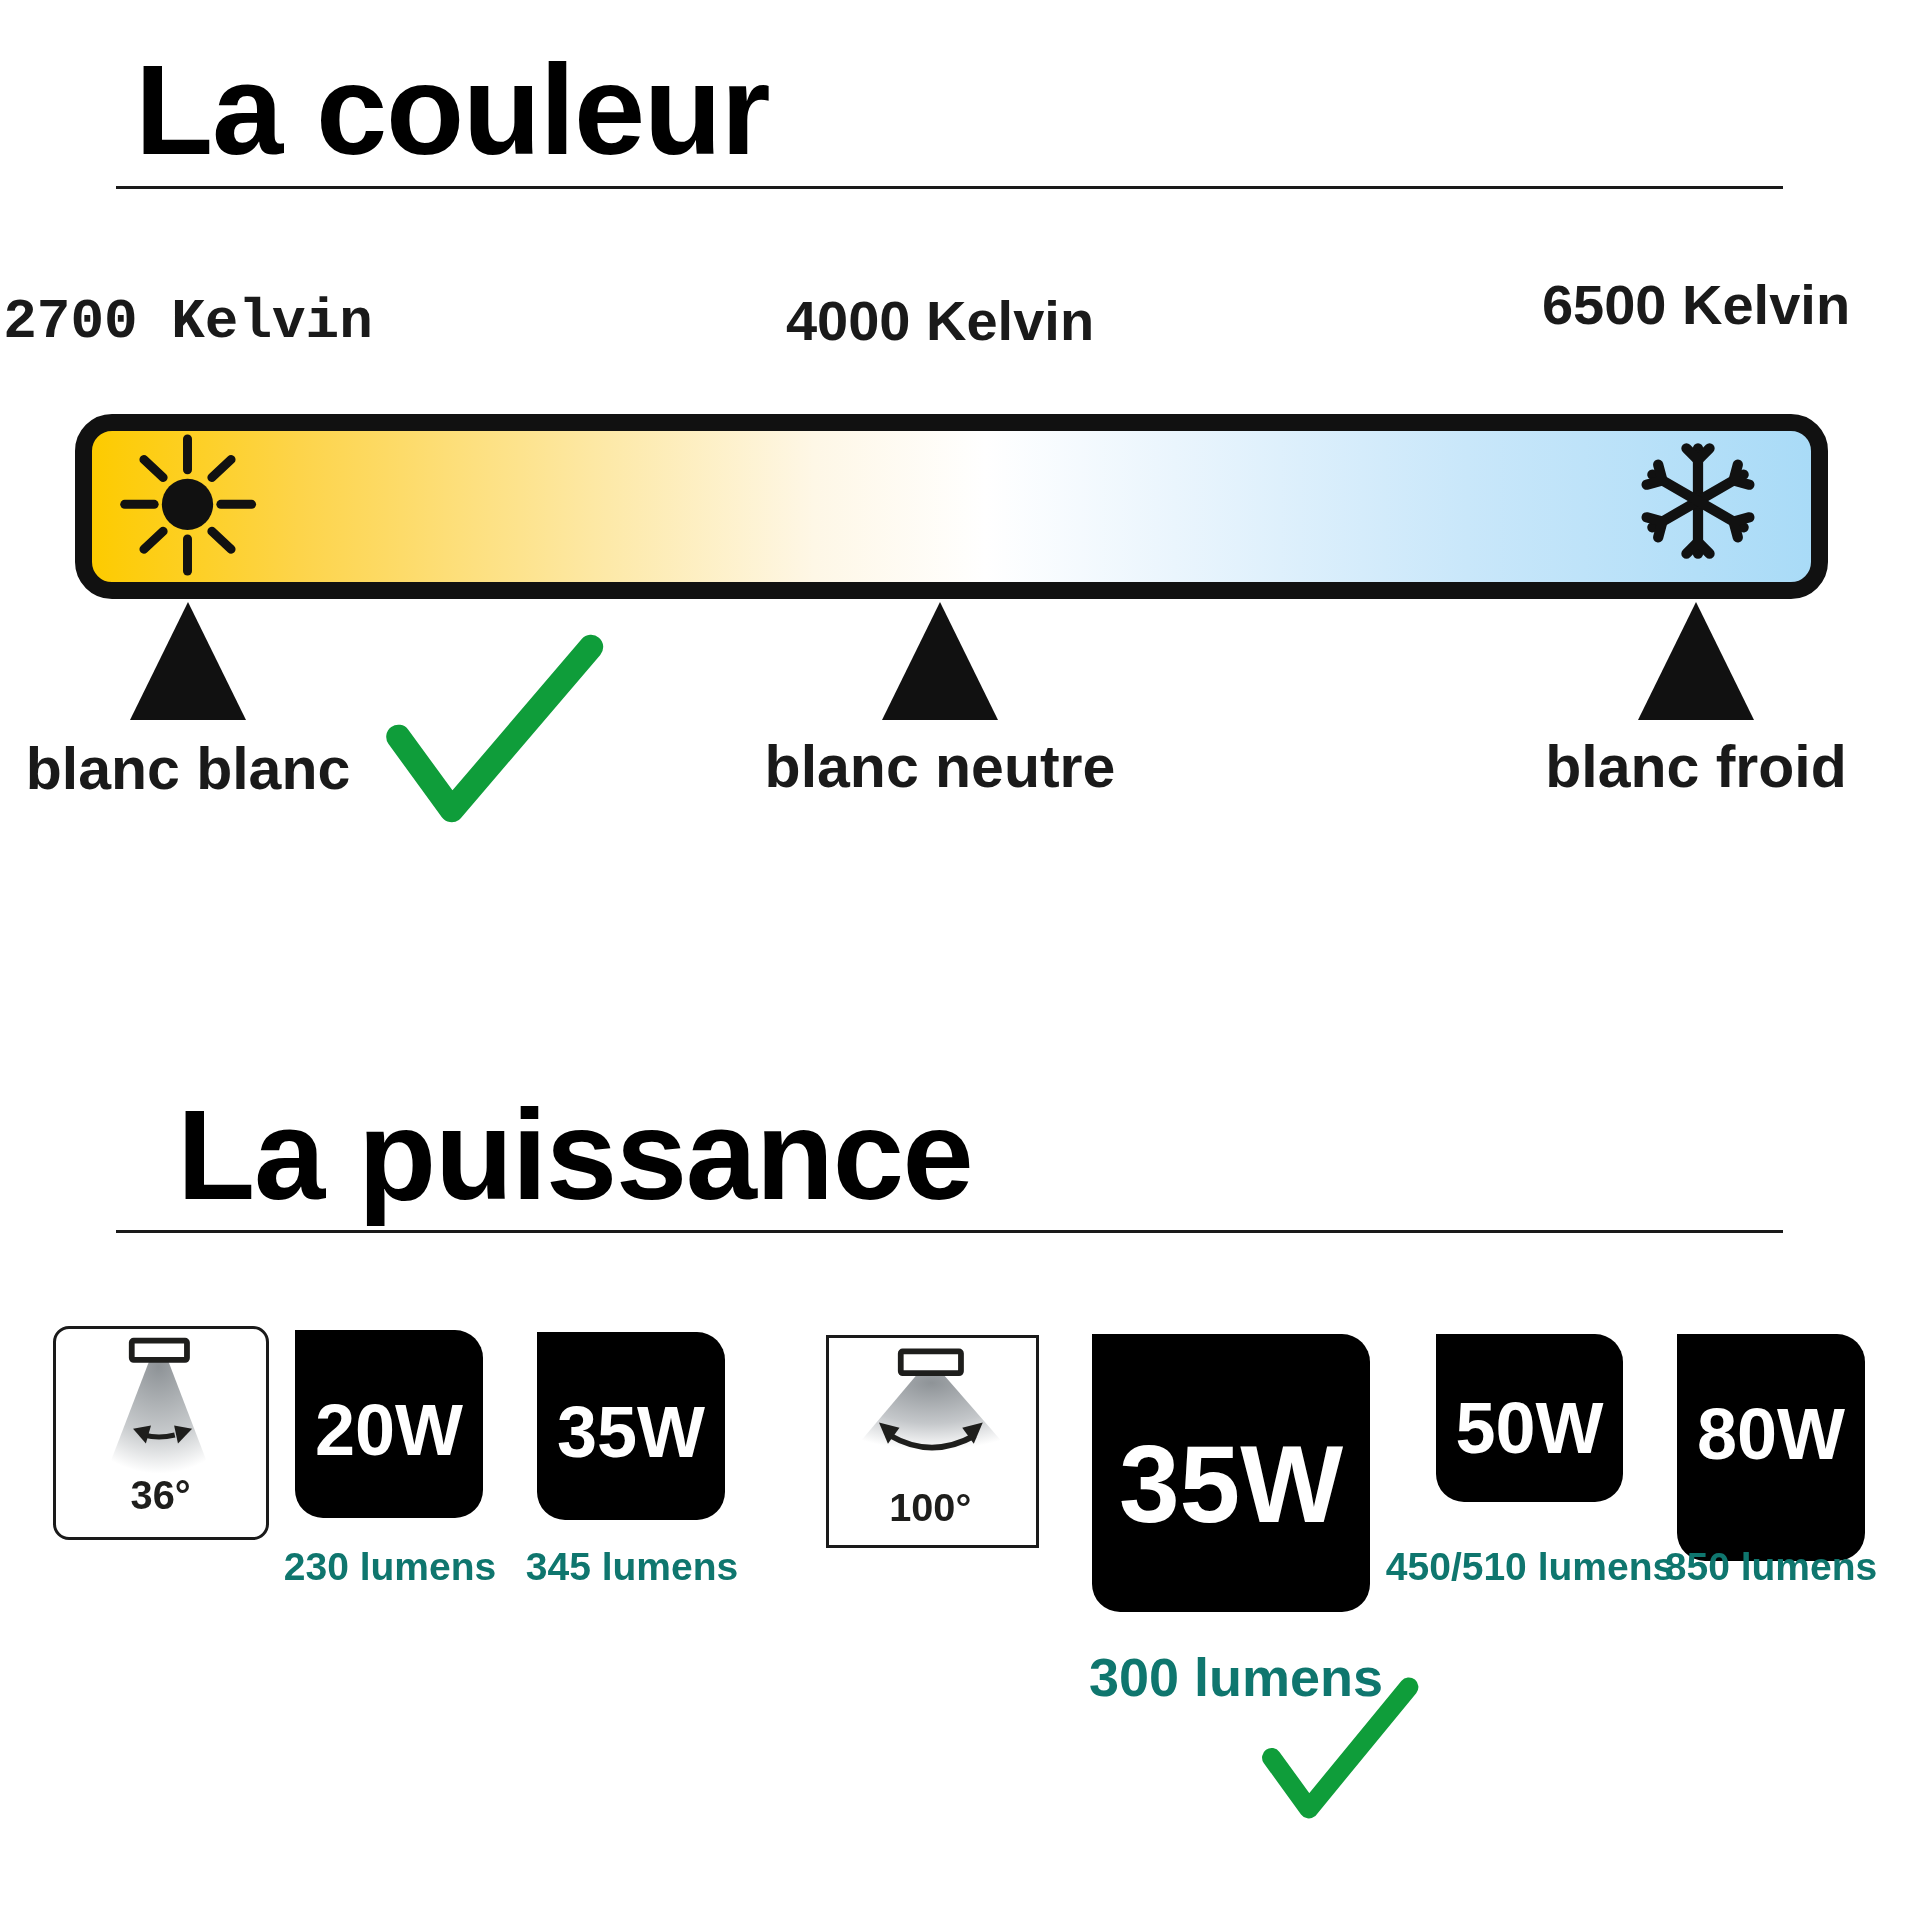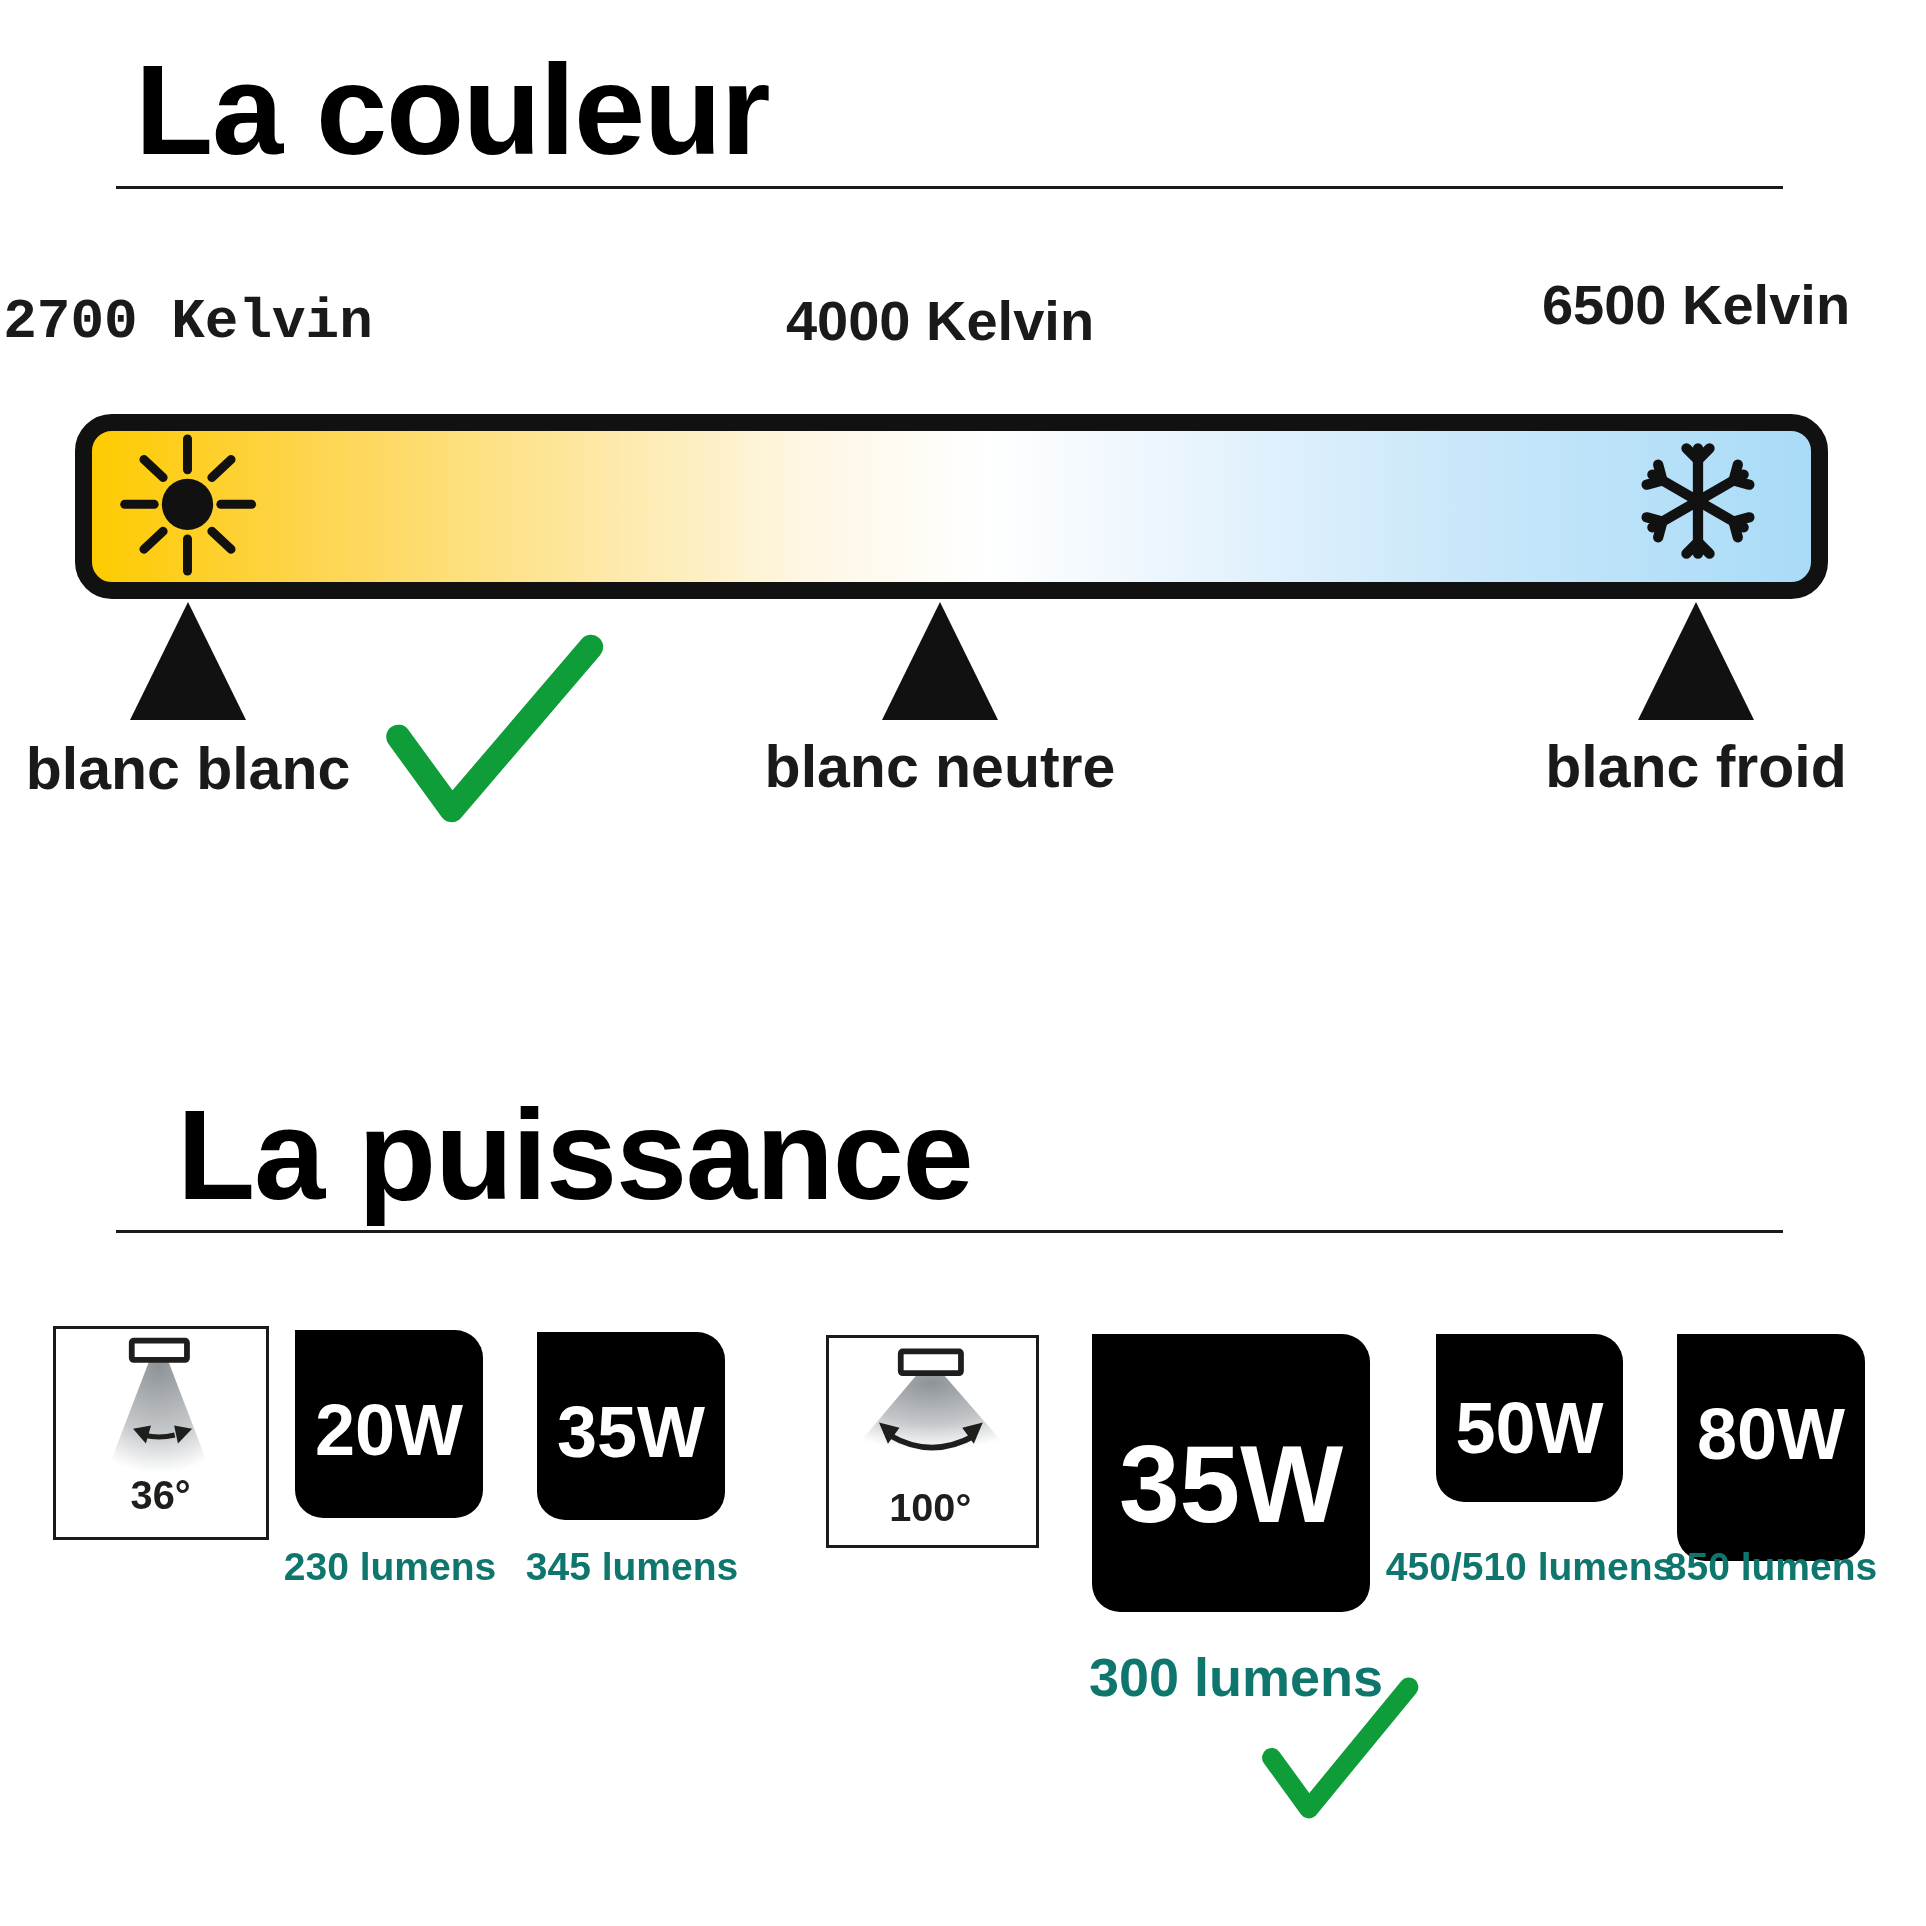--- a/index.html
+++ b/index.html
@@ -81,21 +81,21 @@
 
 <div class="abs" style="left:379px; top:629px;">
   <svg width="225" height="199" viewBox="0 0 350 310">
     <polyline points="30,168 113,282 330,28" fill="none" stroke="#0f9d3a" stroke-width="38" stroke-linecap="round" stroke-linejoin="round"></polyline>
   </svg>
 </div>
 
 <div class="abs title" style="left:145px; top:1091px;margin-left:32px;">La puissance</div>
 <div class="abs rule" style="left:116px; top:1230px; width:1667px;"></div>
 
-<div class="abs angle-box" style="left:53px; top:1326px; width:216px; height:214px;">
+<div class="abs angle-box" style="left:53px; top:1326px; width:216px; height:214px;border-radius:16px;">
   <svg width="208" height="207" viewBox="0 0 324 322">
     <defs>
       <radialGradient id="g36" cx="0.5" cy="0.05" r="0.95">
         <stop offset="0" stop-color="#8e9397"></stop>
         <stop offset="0.65" stop-color="#c9ccce"></stop>
         <stop offset="1" stop-color="#ffffff"></stop>
       </radialGradient>
     </defs>
     <polygon points="145,50 175,50 242,225 78,225" fill="url(#g36)"></polygon>
     <rect x="118" y="18" width="86" height="30" rx="3" fill="#fff" stroke="#1e1e1c" stroke-width="9"></rect>

